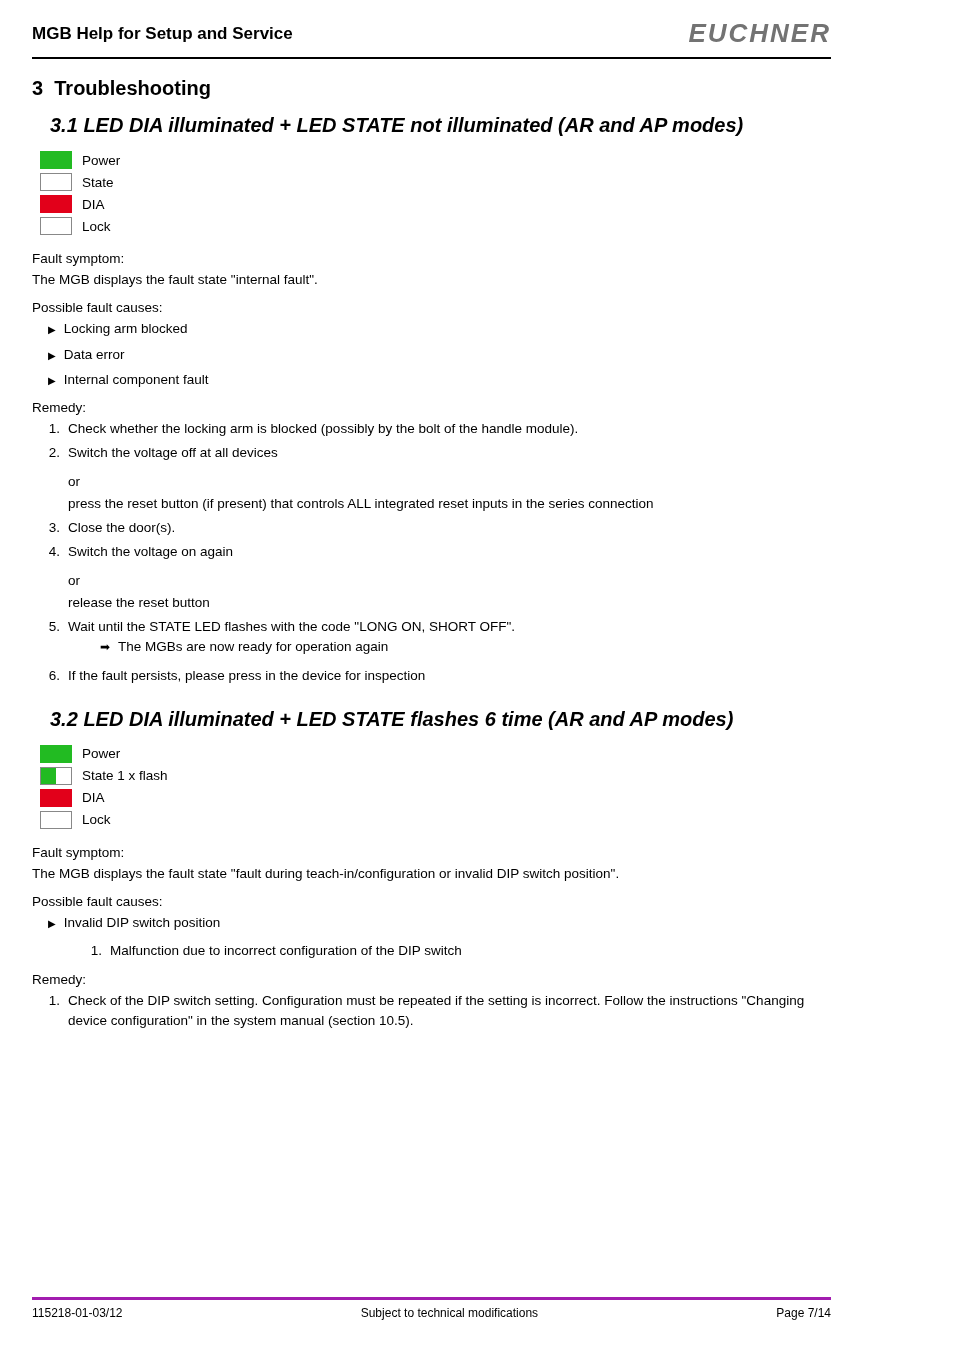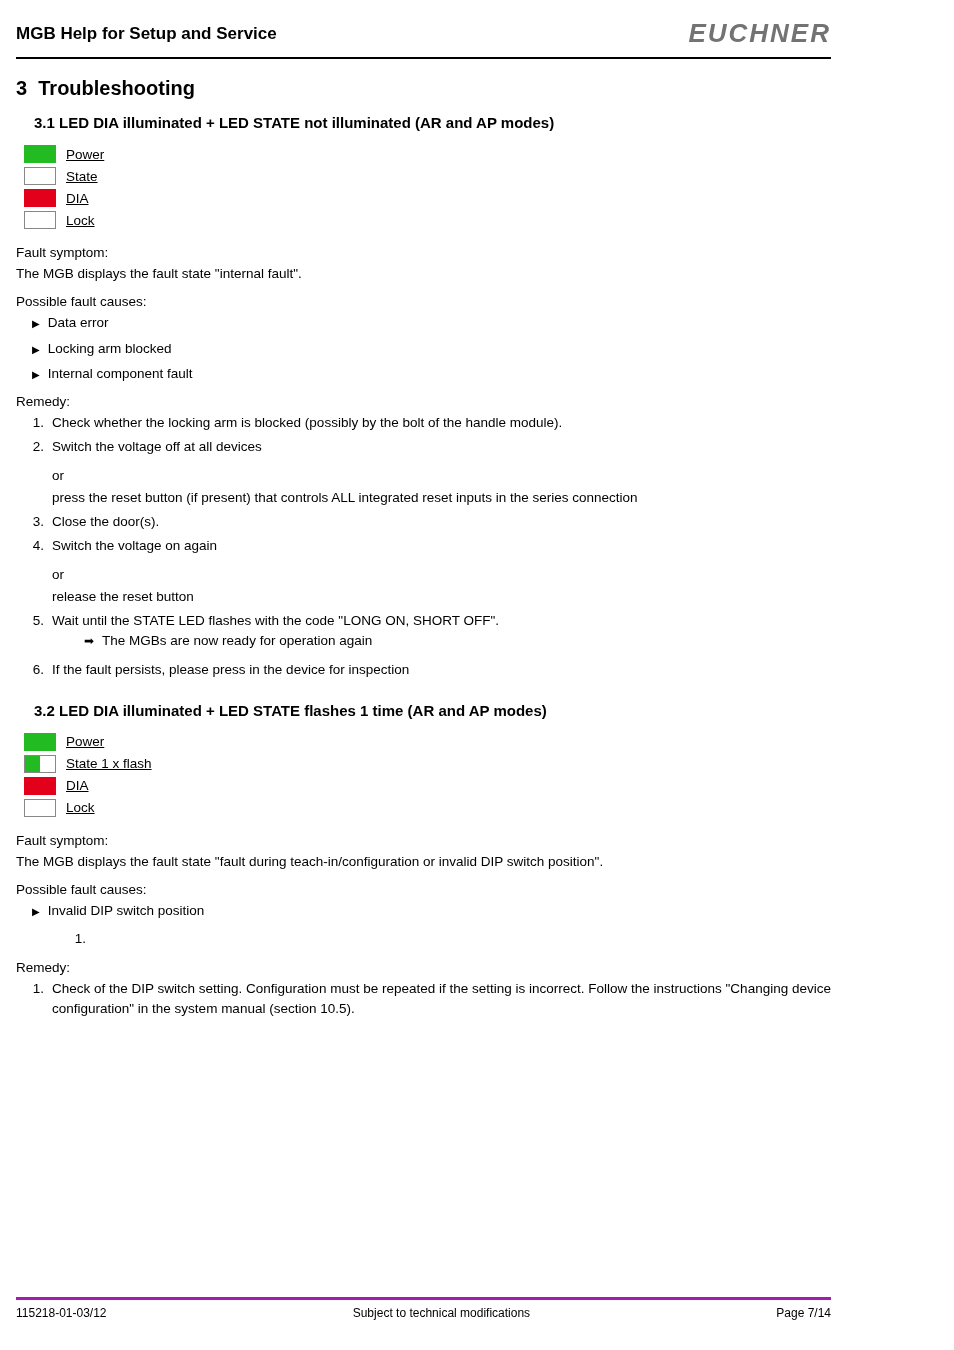--- a/index.html
+++ b/index.html
@@ -9,21 +9,21 @@
       background: #fff;
       color: #000;
       width: 954px;
       min-height: 1350px;
       padding: 0;
     }
 
     .page-wrapper {
       width: 871px;
       min-height: 1350px;
-      padding: 18px 40px 30px 16px;
+      padding: 18px 40px 30px 32px;
       display: flex;
       flex-direction: column;
     }
 
     
     .page-header {
       display: flex;
       justify-content: space-between;
       align-items: center;
       border-bottom: 2px solid #000;
@@ -42,36 +42,36 @@
       font-style: italic;
     }
 
     
     .section-h1 {
       font-size: 20px;
       font-weight: bold;
       margin-bottom: 14px;
     }
     .section-h2 {
-      font-size: 15px;
+      font-size: 20px;
       font-weight: bold;
       margin-bottom: 14px;
       margin-left: 18px;
+      font-style: italic;
     }
 
     
     .led-group {
       margin-bottom: 16px;
       margin-left: 8px;
     }
     .led-row {
       display: flex;
       align-items: center;
       margin-bottom: 4px;
-      text-decoration: underline;
     }
     .led-box {
       width: 32px;
       height: 18px;
       margin-right: 10px;
       border: 1px solid #888;
       flex-shrink: 0;
     }
     .led-green { background: #22bb22; border-color: #22bb22; }
     .led-white { background: #fff; border-color: #888; }
@@ -240,24 +240,24 @@
           <span class="led-label">Lock</span>
         </div>
       </div>
 
       <div class="bold-label">Fault symptom:</div>
       <p class="para">The MGB displays the fault state "internal fault".</p>
 
       <div class="bold-label">Possible fault causes:</div>
       <ul class="bullet-list">
         <li>
+            <span>Locking arm blocked</span>
+          </li>
+        <li>
             <span>Data error</span>
-          </li>
-        <li>
-            <span>Locking arm blocked</span>
           </li>
         <li>
             <span>Internal component fault</span>
           </li>
       </ul>
 
       <div class="bold-label">Remedy:</div>
       <ol class="numbered-list">
         <li>
           <span class="num">1.</span>
@@ -292,21 +292,21 @@
         </li>
         <li>
           <span class="num">6.</span>
           <span class="content">If the fault persists, please press in the device for inspection</span>
         </li>
       </ol>
     </div>
 
     <div class="section-block">
       <div class="section-h2">
-        <span>3.2</span>&nbsp;<span>LED DIA illuminated + LED STATE flashes 1 time (AR and AP modes)</span>
+        <span>3.2</span>&nbsp;<span>LED DIA illuminated + LED STATE flashes 6 time (AR and AP modes)</span>
       </div>
 
       <div class="led-group">
         <div class="led-row">
           <div class="led-box led-green"></div>
           <span class="led-label">Power</span>
         </div>
         <div class="led-row">
           <div class="led-box led-flash"></div>
           <span class="led-label">State 1 x flash</span>
@@ -326,20 +326,21 @@
 
       <div class="bold-label">Possible fault causes:</div>
       <ul class="bullet-list">
         <li>
           <span>Invalid DIP switch position</span>
         </li>
       </ul>
       <ol class="sub-numbered">
         <li>
           <span class="num">1.</span>
+          <span>Malfunction due to incorrect configuration of the DIP switch</span>
         </li>
       </ol>
 
       <div class="bold-label">Remedy:</div>
       <ol class="numbered-list">
         <li>
           <span class="num">1.</span>
           <span class="content">Check of the DIP switch setting. Configuration must be repeated if the setting is incorrect. Follow the instructions "Changing device configuration" in the system manual (section 10.5).</span>
         </li>
       </ol>

